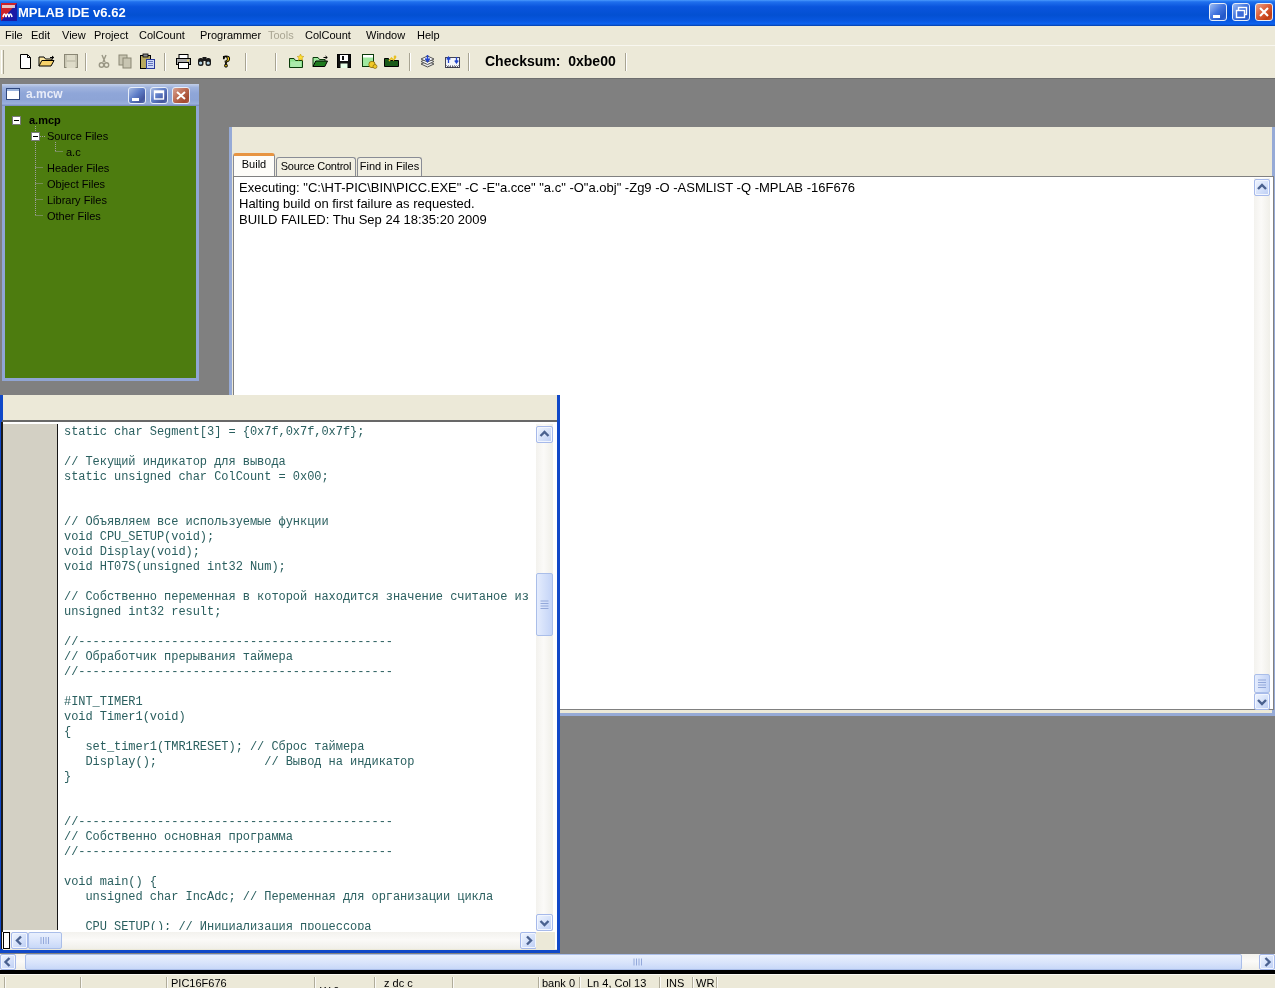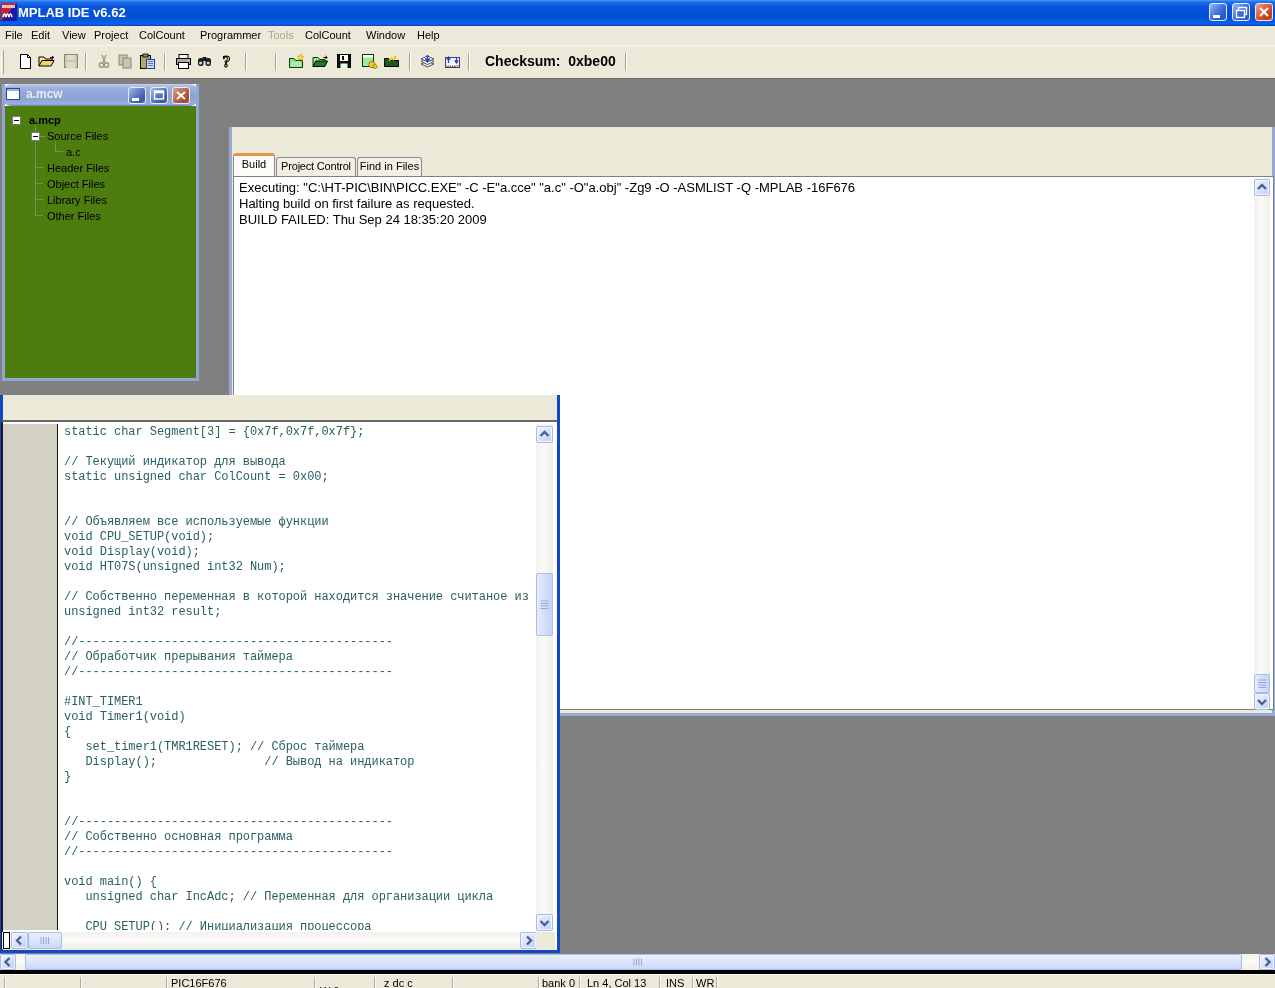--- a/index.html
+++ b/index.html
@@ -217,21 +217,21 @@
 </div>
 
 <div id="mdi" style="left:0;top:78px;width:1275px;height:876px;background:#808080;border-top:1px solid #6e6e6e;"></div>
 
 <div id="outwin" style="left:229px;top:127px;width:1046px;height:589px;background:#ece9d8;border:3px solid #96aad6;border-top:none;">
 
   <div style="left:1px;top:26px;width:42px;height:23px;background:#fdfcf8;border:1px solid #898c95;border-bottom:none;border-top:3px solid #e79441;border-radius:3px 3px 0 0;z-index:2;">
     <div style="left:0;top:2px;width:40px;text-align:center;font-size:11px;white-space:nowrap;">Build</div>
   </div>
   <div style="left:44px;top:30px;width:80px;height:19px;background:#f1efe2;border:1px solid #898c95;border-bottom:none;border-radius:3px 3px 0 0;">
-    <div style="left:0;top:2px;width:78px;text-align:center;font-size:11px;letter-spacing:-0.2px;white-space:nowrap;">Project Control</div>
+    <div style="left:0;top:2px;width:78px;text-align:center;font-size:11px;letter-spacing:-0.2px;white-space:nowrap;">Source Control</div>
   </div>
   <div style="left:125px;top:30px;width:65px;height:19px;background:#f1efe2;border:1px solid #898c95;border-bottom:none;border-radius:3px 3px 0 0;">
     <div style="left:0;top:2px;width:63px;text-align:center;font-size:11px;white-space:nowrap;">Find in Files</div>
   </div>
 
   <div style="left:1px;top:49px;width:1041px;height:534px;background:#fff;border:1px solid #808080;z-index:1;">
     <div style="left:5px;top:3px;width:1010px;font-size:13px;line-height:16px;color:#000;white-space:nowrap;">
       Executing: "C:\HT-PIC\BIN\PICC.EXE" -C -E"a.cce" "a.c" -O"a.obj" -Zg9 -O -ASMLIST -Q -MPLAB -16F676<br>
       Halting build on first failure as requested.<br>
       BUILD FAILED: Thu Sep 24 18:35:20 2009
@@ -250,21 +250,21 @@
         </div>
     <div class="sbtn" style="left:1020px;top:516px;width:16px;height:17px;">
           <svg width="14" height="15">
             <path d="M3 6 L7 10 L11 6" fill="none" stroke="#4a618f" stroke-width="2.4"></path>
           </svg>
         </div>
   </div>
 </div>
 
 <div id="projwin" style="left:2px;top:84px;width:197px;height:297px;background:#fff;border:3px solid #90a5d4;border-top:none;z-index:5;">
-  <div class="tbi" style="left:-3px;top:0px;width:197px;height:22px;border-radius:9px;">
+  <div class="tbi" style="left:-3px;top:0px;width:197px;height:22px;">
     <div style="left:4px;top:4px;width:14px;height:12px;background:#fff;border:1px solid #30487e;box-shadow:inset 0 2px 0 #9cb4dc;"></div>
     <div style="left:24px;top:3px;font-size:12px;font-weight:bold;color:#e8ecf8;">a.mcw</div>
     <div class="wb wbblue-i" style="left:126px;top:3px;width:18px;height:17px;">
           <svg width="16" height="15">
             <rect x="3" y="10" width="7" height="3" fill="#fff"></rect>
           </svg>
         </div>
     <div class="wb wbblue-i" style="left:148px;top:3px;width:18px;height:17px;">
           <svg width="16" height="15">
             <rect x="3.5" y="3" width="9" height="8" fill="none" stroke="#fff" stroke-width="1.4"></rect>

